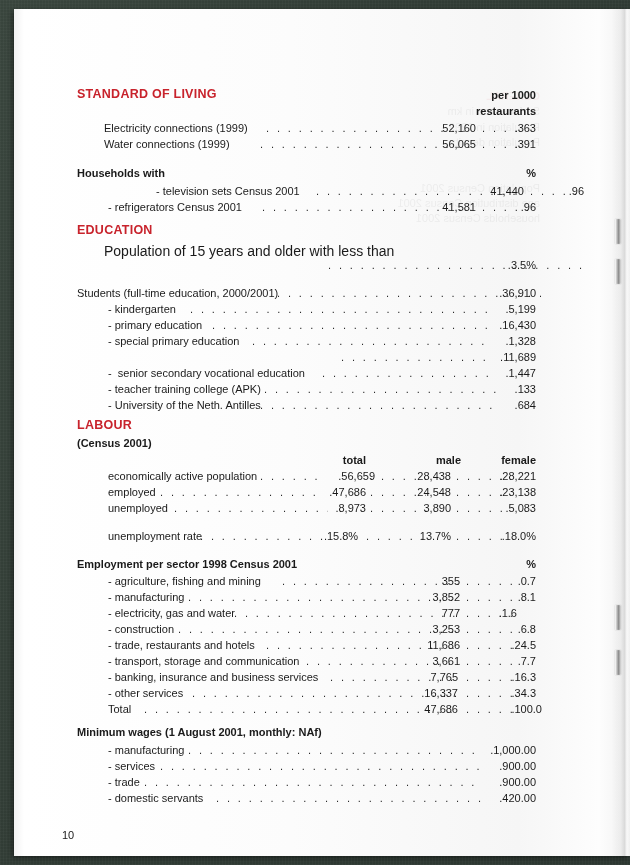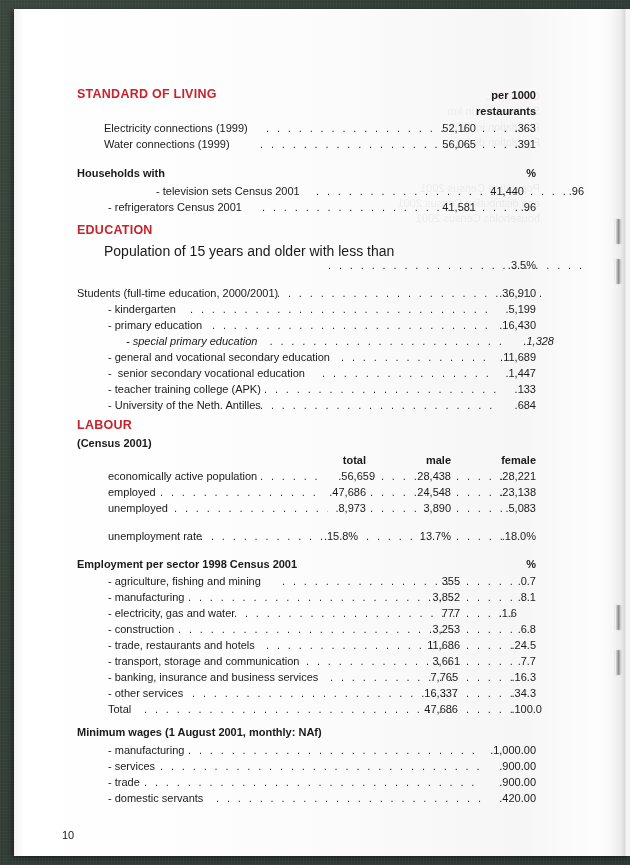--- a/index.html
+++ b/index.html
@@ -245,28 +245,27 @@
       <span class="lead" style="left:82px; width:306px;">. . . . . . . . . . . . . . . . . . . . . . . . . . . . . . . . . . . . . . . . . . . . . . . . . . . . . . .</span>
       <span class="val" style="left:383px; width:45px;">.5,199</span>
     </div>
 
     <div class="row" style="left:94px; top:310px; width:428px;">
       <span class="lbl">- primary education</span>
       <span class="lead" style="left:104px; width:278px;">. . . . . . . . . . . . . . . . . . . . . . . . . . . . . . . . . . . . . . . . . . . . . . . .</span>
       <span class="val" style="left:378px; width:50px;">.16,430</span>
     </div>
 
-    <div class="row" style="left:112px; top:326px; width:428px;font-style:italic;">
+    <div class="row" style="left:94px; top:326px; width:428px;">
       <span class="lbl">- special primary education</span>
       <span class="lead" style="left:144px; width:240px;">. . . . . . . . . . . . . . . . . . . . . . . . . . . . . . . . . . . . . . . .</span>
       <span class="val" style="left:383px; width:45px;">.1,328</span>
     </div>
 
     <div class="row" style="left:94px; top:342px; width:428px;">
-      <span class="lbl">- general and vocational secondary education</span>
       <span class="lead" style="left:233px; width:147px;">. . . . . . . . . . . . . . . . . . . . . . . .</span>
       <span class="val" style="left:378px; width:50px;">.11,689</span>
     </div>
 
     <div class="row" style="left:94px; top:358px; width:428px;">
       <span class="lbl">-  senior secondary vocational education</span>
       <span class="lead" style="left:214px; width:170px;">. . . . . . . . . . . . . . . . . . . . . . . . . . .</span>
       <span class="val" style="left:383px; width:45px;">.1,447</span>
     </div>
 
@@ -279,21 +278,21 @@
     <div class="row" style="left:94px; top:390px; width:428px;">
       <span class="lbl">- University of the Neth. Antilles</span>
       <span class="lead" style="left:152px; width:238px;">. . . . . . . . . . . . . . . . . . . . . . . . . . . . . . . . . . . . . .</span>
       <span class="val" style="left:392px; width:36px;">.684</span>
     </div>
 
     <div class="sec-head" style="left:63px; top:409px;">LABOUR</div>
     <div class="bold-head" style="left:63px; top:428px;">(Census 2001)</div>
 
     <div class="colhead" style="left:292px; top:445px; width:60px;">total</div>
-    <div class="colhead" style="left:377px; top:445px; width:60px;">male</div>
+    <div class="colhead" style="left:387px; top:445px; width:60px;">male</div>
     <div class="colhead" style="left:462px; top:445px; width:60px;">female</div>
 
     <div class="row" style="left:94px; top:461px; width:428px;">
       <span class="lbl">economically active population</span>
       <span class="lead" style="left:152px; width:62px;">. . . . . . . . . .</span>
       <span class="val" style="left:215px; width:52px;">.56,659</span>
       <span class="lead" style="left:262px; width:56px;">. . . . . . . . .</span>
       <span class="val" style="left:292px; width:51px;">28,438</span>
       <span class="lead" style="left:348px; width:48px;">. . . . . . .</span>
       <span class="val" style="left:376px; width:52px;">.28,221</span>

